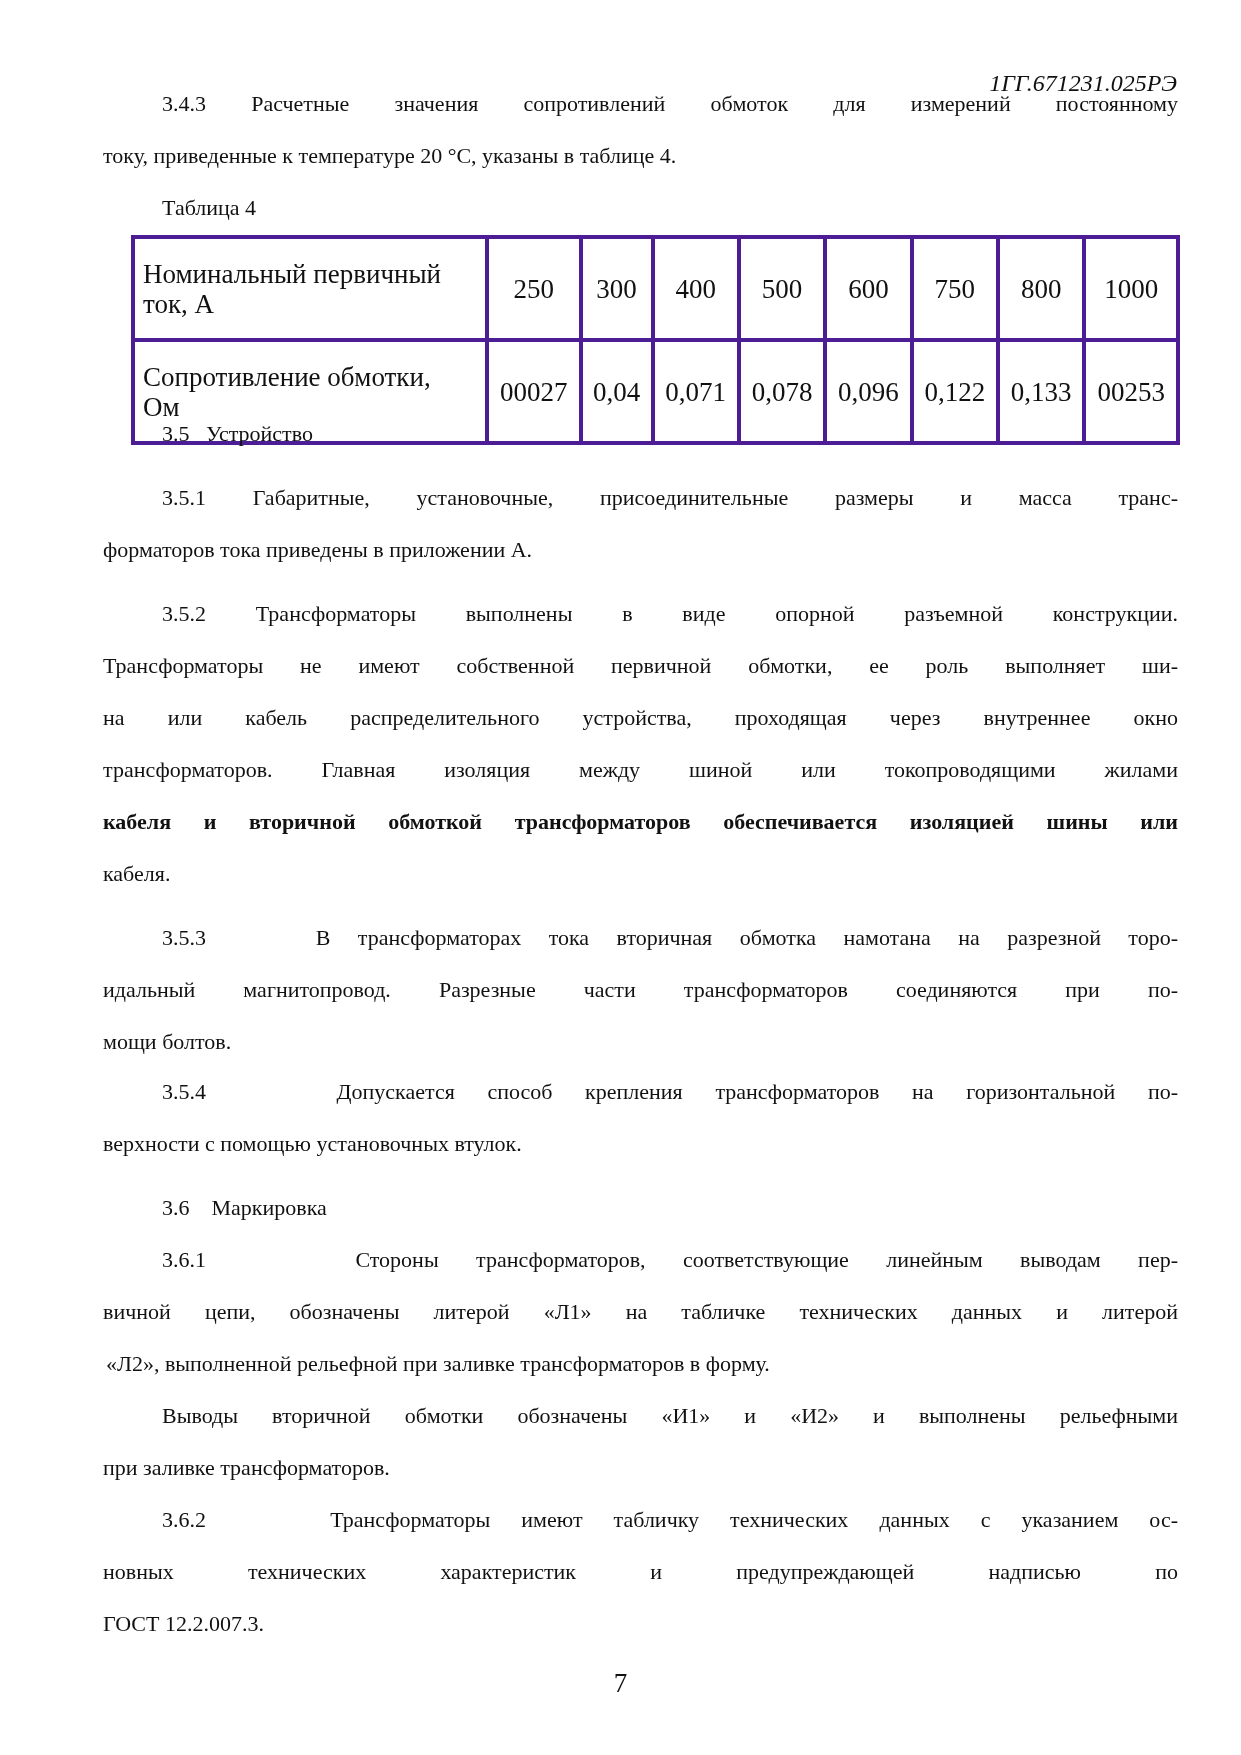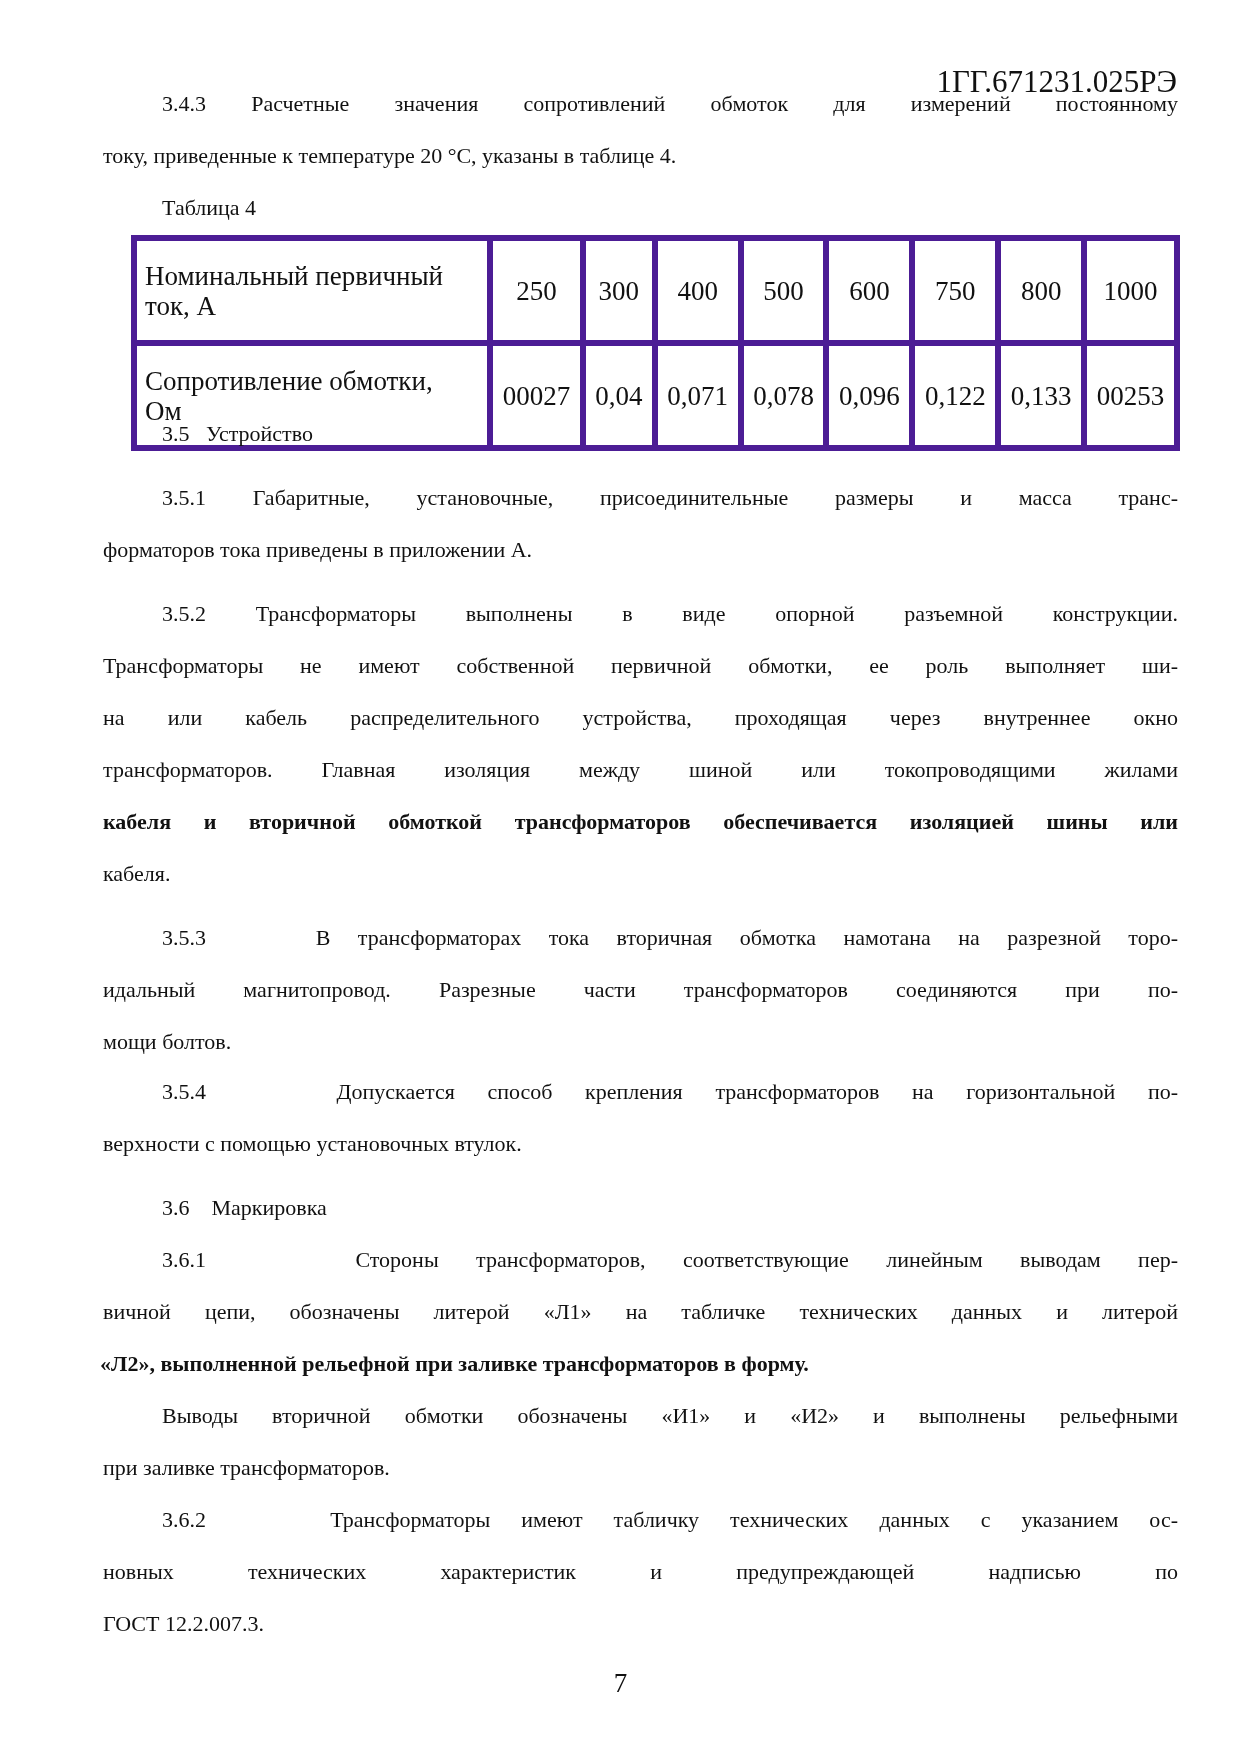--- a/index.html
+++ b/index.html
@@ -3,28 +3,28 @@
 <meta charset="utf-8">
 <style>
   html, body { margin: 0; padding: 0; background: #ffffff; }
   body {
     width: 1241px; height: 1755px; position: relative; overflow: hidden;
     font-family: "Liberation Serif", "DejaVu Serif", serif;
     color: #111111;
   }
   .line { position: absolute; font-size: 22px; line-height: 32px; white-space: nowrap; }
   .just { text-align: justify; text-align-last: justify; }
-  .header-code { position: absolute; right: 64px; top: 64px; font-size: 31px; }
+  .header-code { position: absolute; right: 64px; top: 70px; font-size: 24px; font-style: italic; }
   .page-num { position: absolute; left: 0; width: 1241px; text-align: center; top: 1668px; font-size: 27px; }
   table.t4 {
     position: absolute; left: 131px; top: 235px; width: 1049px;
     border-collapse: collapse; font-size: 27px;
   }
   table.t4 td {
-    border: 6px solid #4c1d95; padding: 16px 8px; line-height: 30px;
+    border: 4px solid #4c1d95; padding: 16px 8px; line-height: 30px;
     text-align: center; vertical-align: middle;
   }
   table.t4 td.label { text-align: left; width: 334px; }
   table.t4 tr.r1 td { height: 67px; }
   table.t4 tr.r2 td { height: 67px; }
 </style>
 </head>
 <body>
 
 <div>
@@ -85,21 +85,21 @@
   <div class="line just" style="left:103px; top:974px; width:1075px;">идальный магнитопровод. Разрезные части трансформаторов соединяются при по-</div>
   <div class="line" style="left:103px; top:1026px;">мощи болтов.</div>
 
   <div class="line just" style="left:162px; top:1076px; width:1016px; white-space:pre;">3.5.4    Допускается способ крепления трансформаторов на горизонтальной по-</div>
   <div class="line" style="left:103px; top:1128px;">верхности с помощью установочных втулок.</div>
 
   <div class="line" style="left:162px; top:1192px; white-space:pre;">3.6    Маркировка</div>
 
   <div class="line just" style="left:162px; top:1244px; width:1016px; white-space:pre;">3.6.1    Стороны трансформаторов, соответствующие линейным выводам пер-</div>
   <div class="line just" style="left:103px; top:1296px; width:1075px;">вичной цепи, обозначены литерой «Л1» на табличке технических данных и литерой</div>
-  <div class="line" style="left:100px; top:1348px;font-weight:bold;">«Л2», выполненной рельефной при заливке трансформаторов в форму.</div>
+  <div class="line" style="left:106px; top:1348px;">«Л2», выполненной рельефной при заливке трансформаторов в форму.</div>
 
   <div class="line just" style="left:162px; top:1400px; width:1016px;">Выводы вторичной обмотки обозначены «И1» и «И2» и выполнены рельефными</div>
   <div class="line" style="left:103px; top:1452px;">при заливке трансформаторов.</div>
 
   <div class="line just" style="left:162px; top:1504px; width:1016px; white-space:pre;">3.6.2    Трансформаторы имеют табличку технических данных с указанием ос-</div>
   <div class="line just" style="left:103px; top:1556px; width:1075px;">новных технических характеристик и предупреждающей надписью по</div>
   <div class="line" style="left:103px; top:1608px;">ГОСТ 12.2.007.3.</div>
 
   <div class="page-num">7</div>
 </div>

